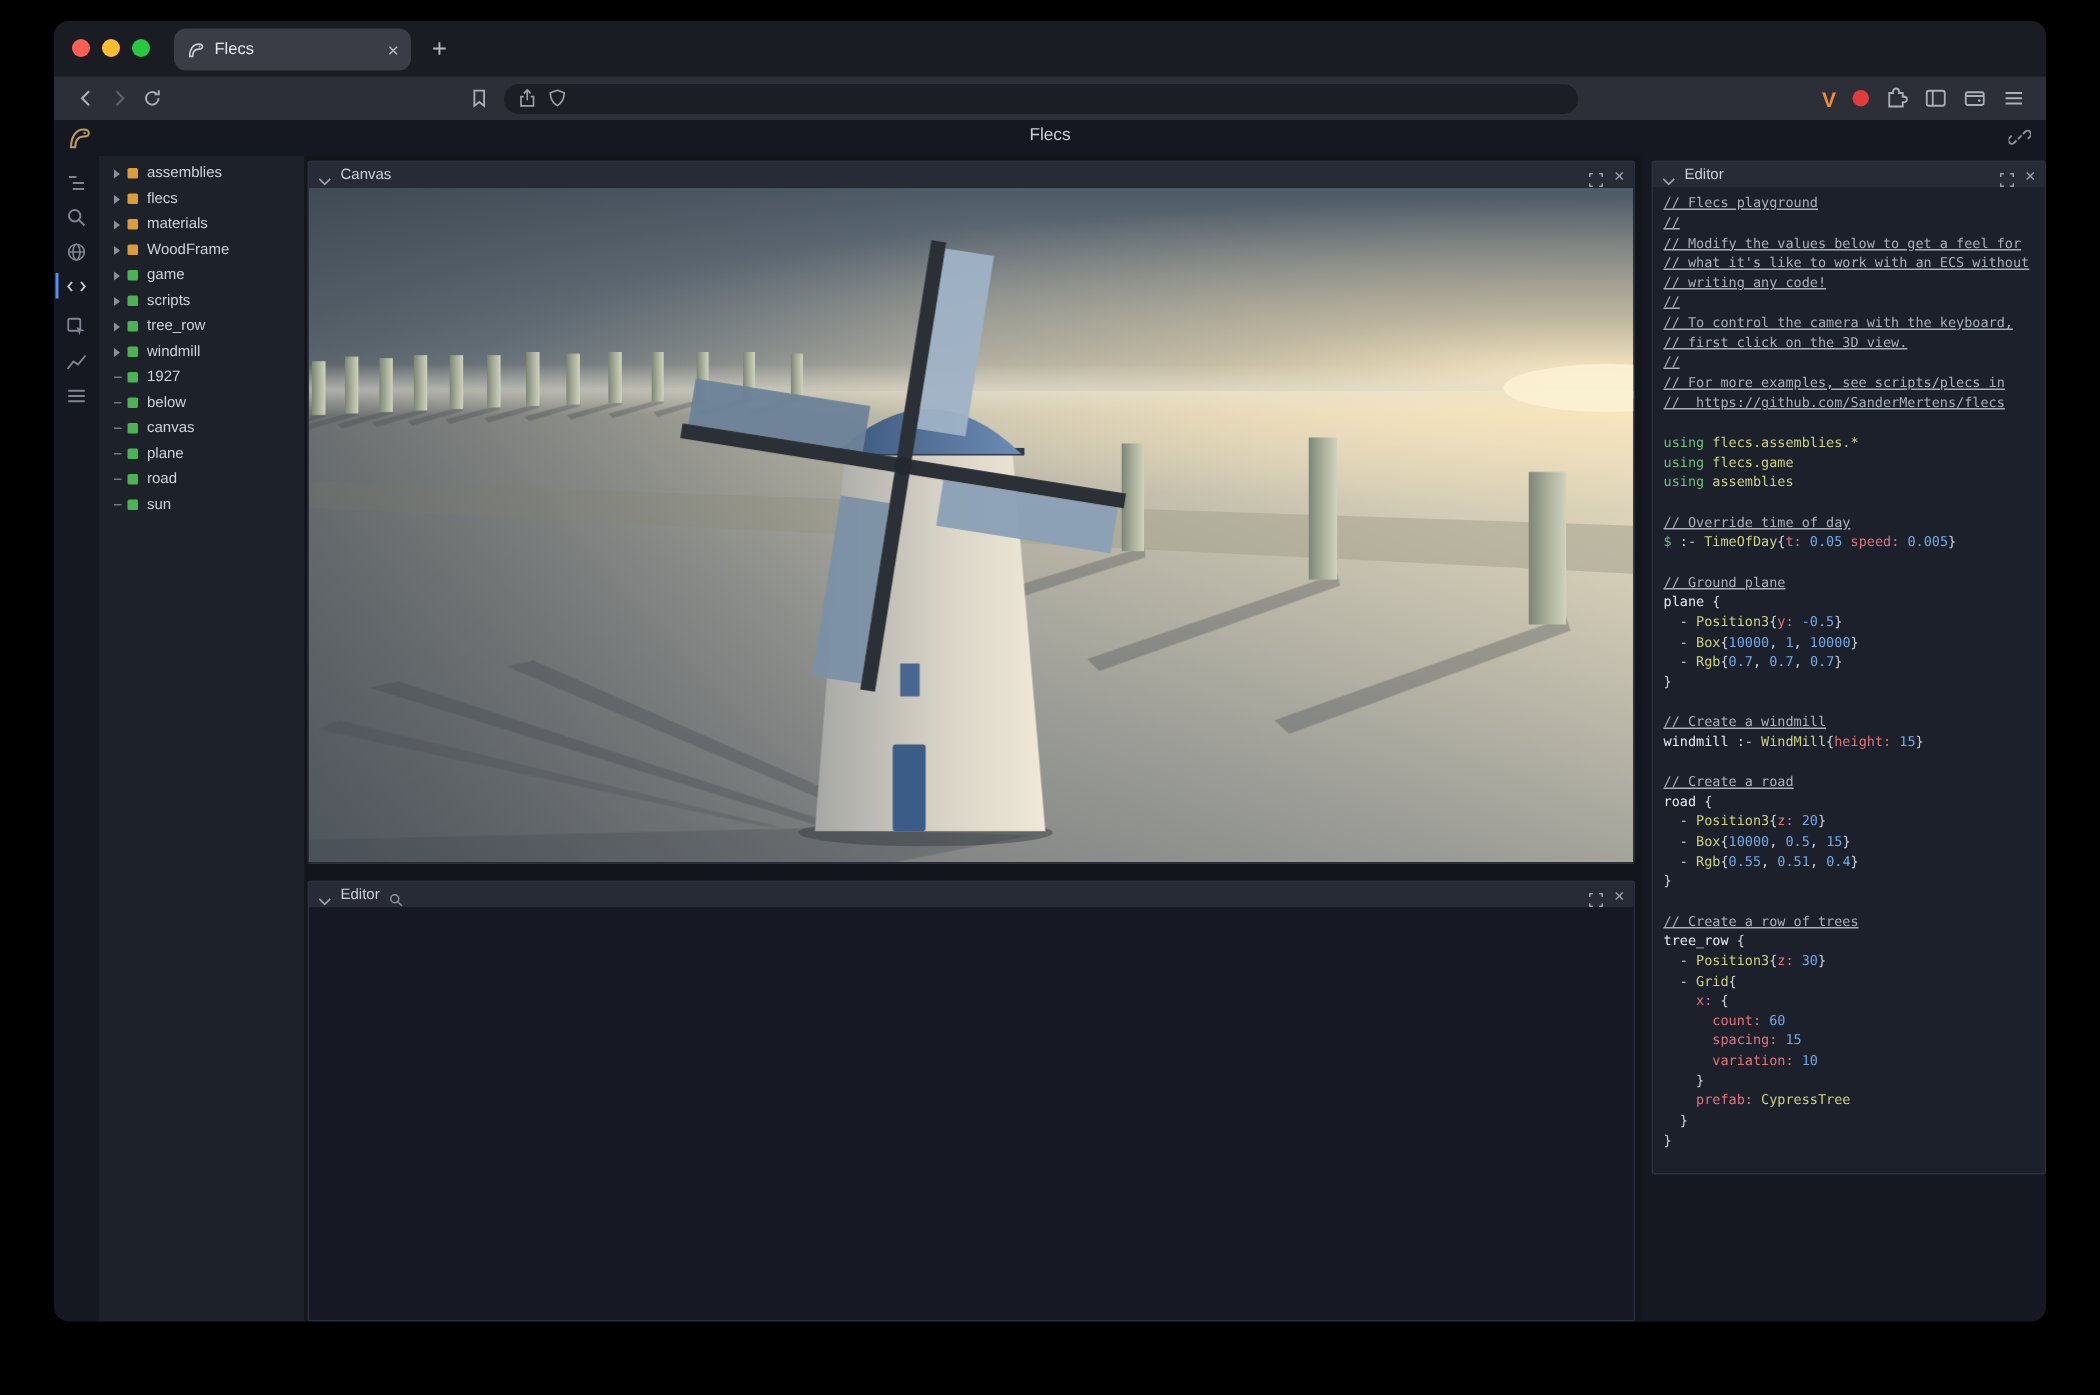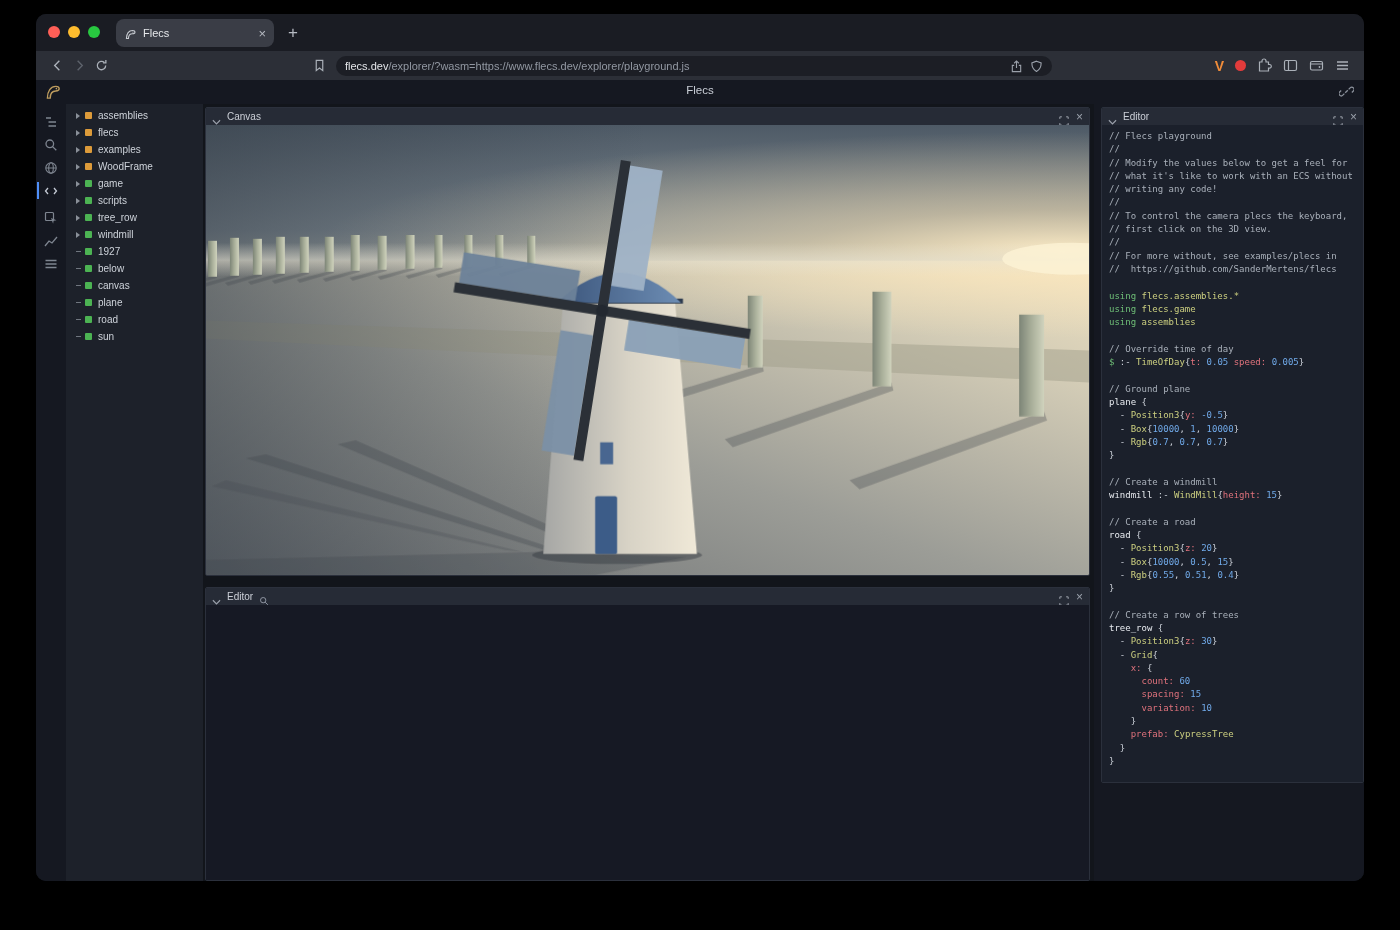--- a/index.html
+++ b/index.html
@@ -76,21 +76,21 @@
 
   #search-panel { left:2px; top:483px; width:885px; bottom:0; }
   #search-panel .search-body { flex:1; background:#161924; }
 
   .editor-col { width:259px; flex:none; margin:3px 4px 4px 7px; }
   #editor-panel { position:relative; width:263px; height:676px; border:1px solid #2b303c; border-radius:2px;
                   display:flex; flex-direction:column; overflow:hidden; }
   .editor-body { flex:1; background:#1b202b; padding:6px 4px 0 7px; overflow:hidden;
                  font-family:"DejaVu Sans Mono", monospace; font-size:9px; }
   .code-line { height:13.3px; white-space:pre; }
-  .tok-com { color:#a9b0ba; } .tok-kw { color:#6fbf77; } .tok-typ { color:#cdd080; }
+  .tok-com { color:#a9b0ba;text-decoration:underline; } .tok-kw { color:#6fbf77; } .tok-typ { color:#cdd080; }
   .tok-num { color:#70a9e8; } .tok-prop { color:#e0727c; } .tok-pln { color:#ccd1d9; }
   .tok-ent { color:#e8ebf0; }
 </style>
 </head>
 <body>
 
 <div class="stage">
   <div class="window">
 
     <div class="tabstrip">
@@ -128,21 +128,20 @@
           <path d="M11.5,7 a4.5,4.5 0 1 1 -1.4,-3.2"></path>
             <path d="M11.7,1.2 v3 h-3"></path>
           </svg>
       </div>
       <div class="navbtn c-ico bookmark-slot">
         <svg viewBox="0 0 14 14" fill="none" stroke="currentColor" stroke-width="1.3">
             <path d="M3.5,1.5 h7 v11 l-3.5,-2.8 l-3.5,2.8 z"></path>
           </svg>
       </div>
       <div class="urlbar">
-        <span class="url-text"><span class="url-domain">flecs.dev</span><span class="url-path">/explorer/?wasm=https://www.flecs.dev/explorer/playground.js</span></span>
         <span class="url-ico">
           <svg viewBox="0 0 14 14" fill="none" stroke="currentColor" stroke-width="1.2">
             <path d="M7,1.2 v7.3 M4.5,3.5 L7,1 L9.5,3.5"></path>
               <path d="M4.5,5.8 H2.5 V12.5 H11.5 V5.8 H9.5"></path>
             </svg>
         </span>
         <span class="url-ico">
           <svg viewBox="0 0 14 14" fill="none" stroke="currentColor" stroke-width="1.2">
             <path d="M7,1.3 l5,1.8 c0,4.4 -1.9,7.4 -5,9.2 c-3.1,-1.8 -5,-4.8 -5,-9.2 z"></path>
             </svg>
@@ -247,21 +246,21 @@
               <span class="tw-label">assemblies</span>
             </div>
             <div class="tree-row">
               <span class="tw-arrow"></span>
               <span class="tw-square" style="background: rgb(221, 155, 58);"></span>
               <span class="tw-label">flecs</span>
             </div>
             <div class="tree-row">
               <span class="tw-arrow"></span>
               <span class="tw-square" style="background: rgb(221, 155, 58);"></span>
-              <span class="tw-label">examples</span>
+              <span class="tw-label">materials</span>
             </div>
             <div class="tree-row">
               <span class="tw-arrow"></span>
               <span class="tw-square" style="background: rgb(221, 155, 58);"></span>
               <span class="tw-label">WoodFrame</span>
             </div>
             <div class="tree-row">
               <span class="tw-arrow"></span>
               <span class="tw-square" style="background: rgb(76, 179, 83);"></span>
               <span class="tw-label">game</span>
@@ -507,24 +506,24 @@
                 <span class="ph-close">×</span>
               </span>
             </div>
             <div class="editor-body" id="code-host">
                 <div class="code-line"><span class="tok-com">// Flecs playground</span></div>
                 <div class="code-line"><span class="tok-com">//</span></div>
                 <div class="code-line"><span class="tok-com">// Modify the values below to get a feel for</span></div>
                 <div class="code-line"><span class="tok-com">// what it's like to work with an ECS without</span></div>
                 <div class="code-line"><span class="tok-com">// writing any code!</span></div>
                 <div class="code-line"><span class="tok-com">//</span></div>
-                <div class="code-line"><span class="tok-com">// To control the camera plecs the keyboard,</span></div>
+                <div class="code-line"><span class="tok-com">// To control the camera with the keyboard,</span></div>
                 <div class="code-line"><span class="tok-com">// first click on the 3D view.</span></div>
                 <div class="code-line"><span class="tok-com">//</span></div>
-                <div class="code-line"><span class="tok-com">// For more without, see examples/plecs in</span></div>
+                <div class="code-line"><span class="tok-com">// For more examples, see scripts/plecs in</span></div>
                 <div class="code-line"><span class="tok-com">//  https://github.com/SanderMertens/flecs</span></div>
                 <div class="code-line">&nbsp;</div>
                 <div class="code-line"><span class="tok-kw">using </span><span class="tok-typ">flecs.assemblies.*</span></div>
                 <div class="code-line"><span class="tok-kw">using </span><span class="tok-typ">flecs.game</span></div>
                 <div class="code-line"><span class="tok-kw">using </span><span class="tok-typ">assemblies</span></div>
                 <div class="code-line">&nbsp;</div>
                 <div class="code-line"><span class="tok-com">// Override time of day</span></div>
                 <div class="code-line"><span class="tok-kw">$</span><span class="tok-pln"> :- </span><span class="tok-typ">TimeOfDay</span><span class="tok-pln">{</span><span class="tok-prop">t:</span><span class="tok-pln"> </span><span class="tok-num">0.05</span><span class="tok-pln"> </span><span class="tok-prop">speed:</span><span class="tok-pln"> </span><span class="tok-num">0.005</span><span class="tok-pln">}</span></div>
                 <div class="code-line">&nbsp;</div>
                 <div class="code-line"><span class="tok-com">// Ground plane</span></div>

